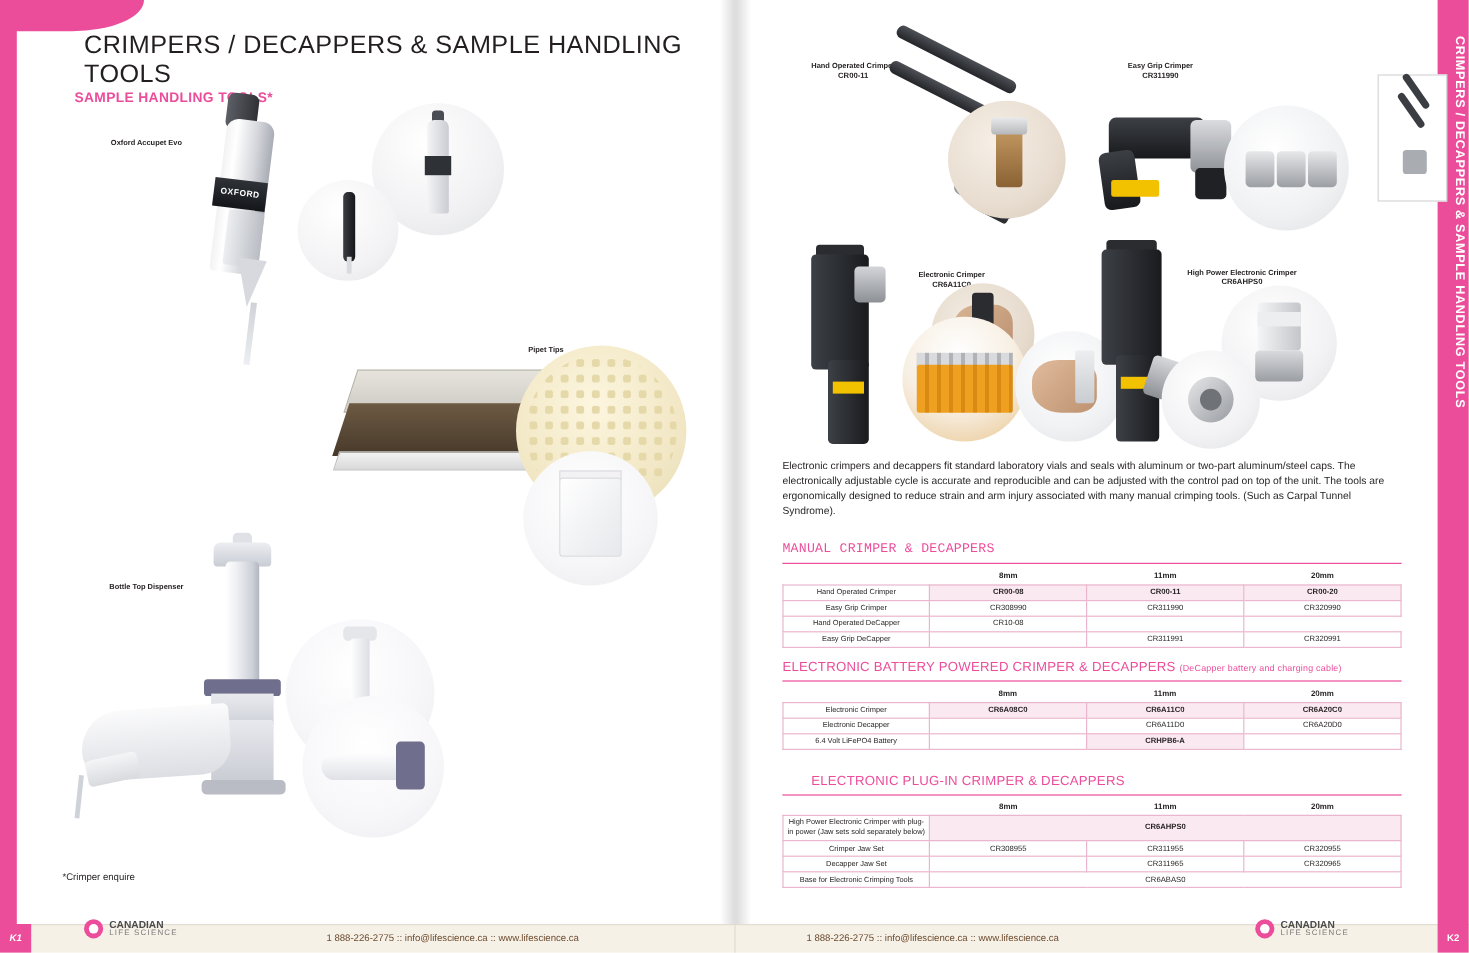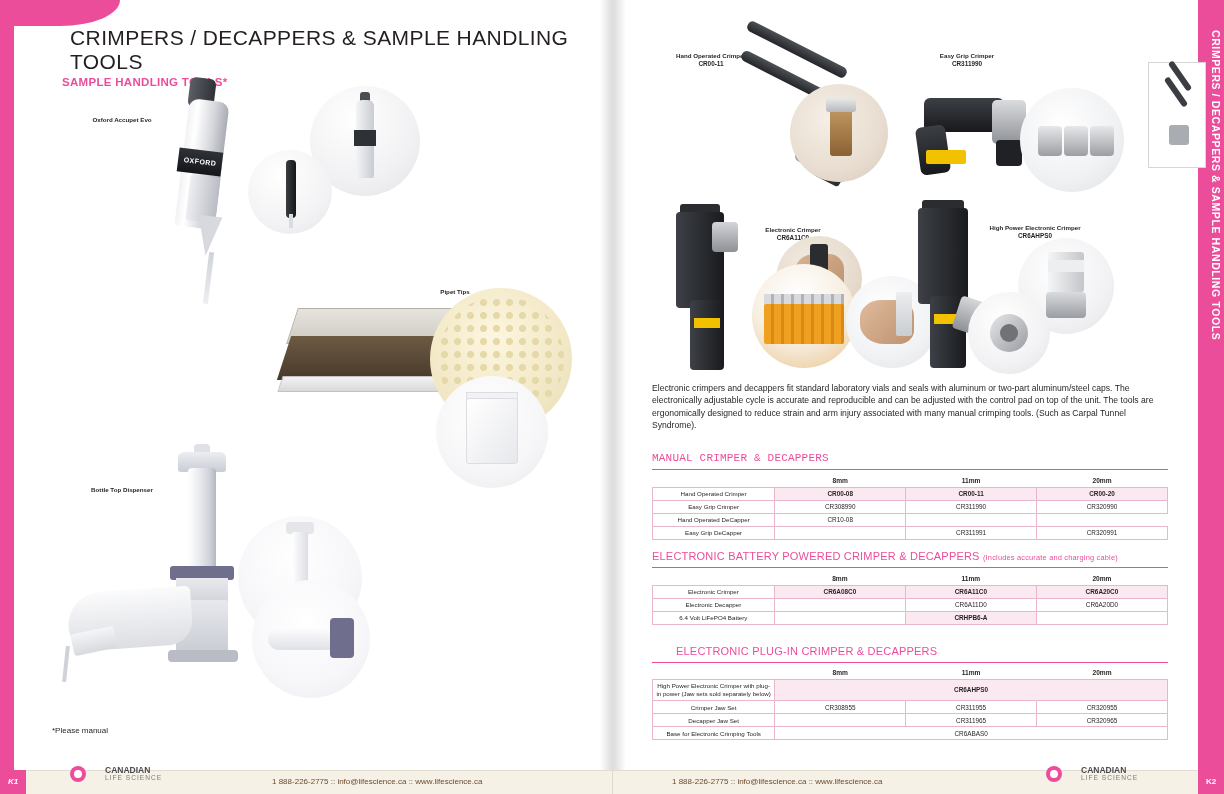--- a/index.html
+++ b/index.html
@@ -282,21 +282,21 @@
     background:#f6f1e7;
     border-top:1px solid #e3ddd0;
   }
   .footer-split { position:absolute; left:612px; top:770px; width:1px; height:24px; background:#e0dacd; }
   .pg-tab { position:absolute; top:770px; width:26px; height:24px; background:#ec4d9b;
             color:#fff; font-size:8px; font-weight:bold; text-align:center; line-height:24px; }
   .pg-left { left:0;font-style:italic; } .pg-right { left:1198px; }
   .footer-contact { position:absolute; top:770px; height:24px; line-height:24px; font-size:8px; color:#6d4b2f; }
   .fc-left { left:272px; } .fc-right { left:672px; }
 
-  .logo { position:absolute; top:764px; height:20px; display:flex; align-items:center; gap:19px; }
+  .logo { position:absolute; top:764px; height:20px; display:flex; align-items:center; gap:5px; }
   .logo-left { left:70px; } .logo-right { left:1046px; }
   .logo-mark { width:16px; height:16px; border-radius:50%; background:#ec4d9b; position:relative; }
   .logo-mark:after { content:""; position:absolute; left:4px; top:4px; width:8px; height:8px; background:#fff; border-radius:50%; }
   .logo-txt { font-size:8.5px; font-weight:bold; color:#4a4a4a; line-height:1.05; }
   .logo-txt .l2 { font-size:6.6px; font-weight:normal; color:#7a7a7a; letter-spacing:1px; }
 </style>
 </head>
 <body>
 
 <div class="spread">
@@ -357,21 +357,21 @@
       <div class="smc"></div>
       <div class="sm"></div>
       <div class="smb"></div>
     </div>
     <div class="circle-photo c6">
       <div class="horiz"></div>
       <div class="horiz2"></div>
     </div>
     <div class="cap" style="left:58px; top:486px; width:128px;">Bottle Top Dispenser</div>
 
-    <div class="note">*Please manual</div>
+    <div class="note">*Crimper enquire</div>
   </div>
 
   <div class="page page-right">
     <div class="side-tab"></div>
     <div class="side-tab-text">CRIMPERS / DECAPPERS &amp; SAMPLE HANDLING TOOLS</div>
 
     <div class="cap" style="left:44px; top:52px; width:110px;">
       <span>Hand Operated Crimper</span>
       <span class="code">CR00-11</span>
     </div>
@@ -488,21 +488,21 @@
       <td class="lbl">Easy Grip DeCapper</td>
       <td class="col"></td>
       <td class="col">CR311991</td>
       <td class="col">CR320991</td>
     </tr>
   </tbody>
     </table>
 
   <div class="tbl-head" style="left:652px; top:550px;">
     <span>ELECTRONIC BATTERY POWERED CRIMPER &amp; DECAPPERS</span>
-    <span class="small">(Includes accurate and charging cable)</span>
+    <span class="small">(DeCapper battery and charging cable)</span>
   </div>
   <div class="pink-rule" style="left:652px; top:567px; width:516px;"></div>
   <table class="pt" style="left:652px; top:572px; width:516px;">
     <tbody>
         <tr class="hdr">
       <td class="lbl empty-nb"></td>
       <td class="col empty-nb">8mm</td>
       <td class="col empty-nb">11mm</td>
       <td class="col empty-nb">20mm</td>
     </tr>

